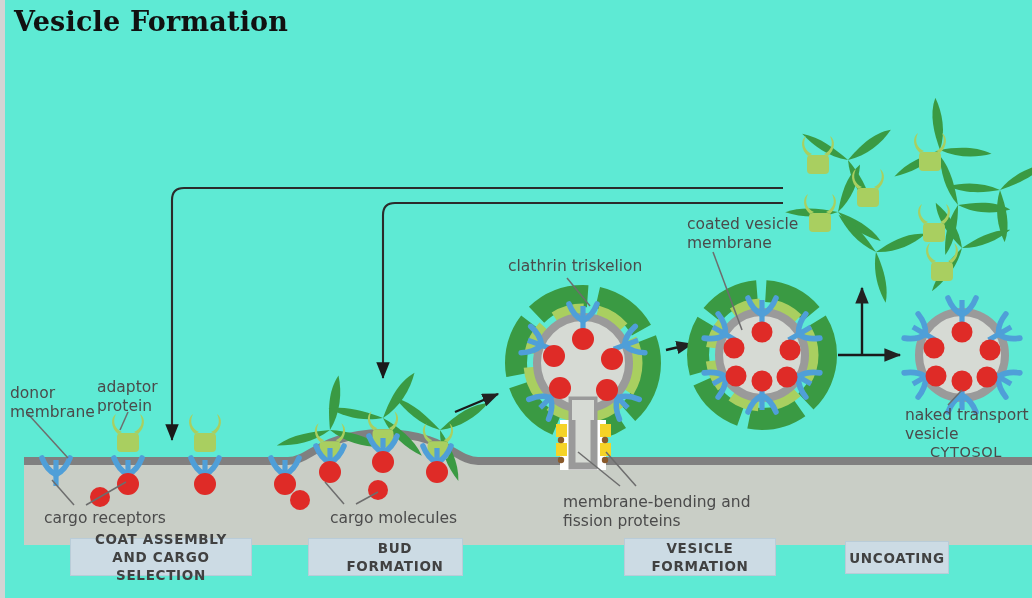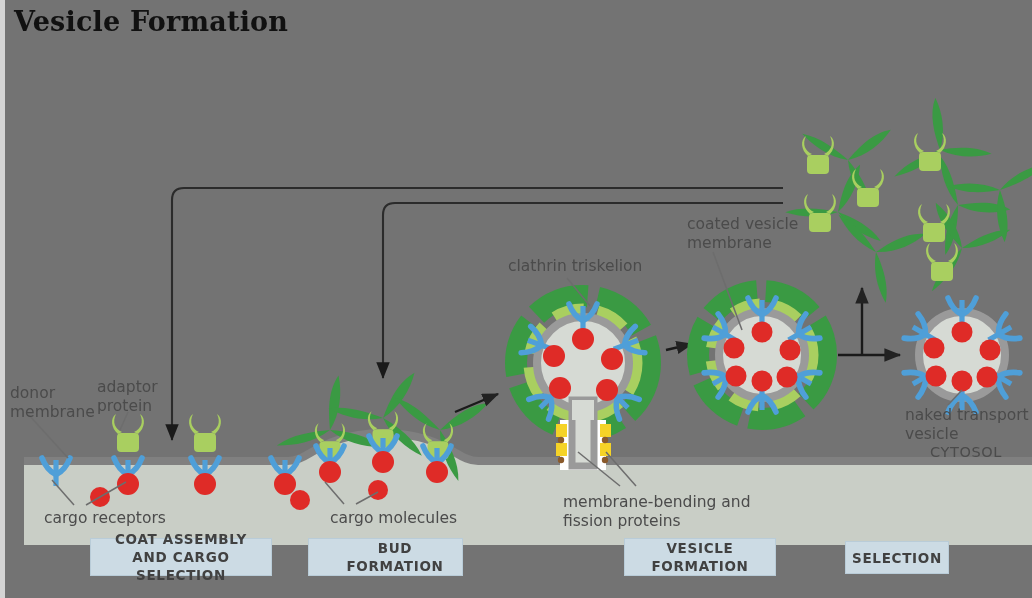--- a/index.html
+++ b/index.html
@@ -3,21 +3,21 @@
 <meta charset="utf-8">
 <title>Vesicle Formation</title>
 <style>
   html,body{margin:0;padding:0;}
   body{
     width:1032px;height:598px;
     background:#ffffff;
     font-family:"DejaVu Sans","Liberation Sans",sans-serif;
     overflow:hidden;position:relative;
   }
-  #stage{position:absolute;inset:0;width:1032px;height:598px;background:#737373;}
+  #stage{position:absolute;inset:0;width:1032px;height:598px;background:#5eead4;}
   #edge-left{position:absolute;left:0;top:0;width:5px;height:598px;background:#d4d4d4;}
   #title{
     position:absolute;left:14px;top:6px;
     font-family:"DejaVu Serif","Liberation Serif",serif;
     font-weight:700;font-size:27px;color:#111;letter-spacing:0.2px;
   }
   svg#diagram{position:absolute;left:0;top:0;width:1032px;height:598px;}
   .lbl{
     font-family:"DejaVu Sans","Liberation Sans",sans-serif;
     font-size:15.5px;fill:#4b4b4b;
@@ -340,24 +340,24 @@
     </text>
 
     <text class="lbl" x="905" y="420">
       <tspan x="905">naked transport</tspan>
       <tspan x="905" dy="19">vesicle</tspan>
     </text>
 
     <text class="lbl-cyto" x="930" y="457">CYTOSOL</text>
   </svg>
 
-  <div class="stagebox" style="left:70px;top:538px;width:182px;height:38px;margin-left:20px;">COAT ASSEMBLY
+  <div class="stagebox" style="left:70px;top:538px;width:182px;height:38px;">COAT ASSEMBLY
 AND CARGO SELECTION</div>
 
   <div class="stagebox" style="left:308px;top:538px;width:155px;height:38px;padding-left:19px;">BUD
 FORMATION</div>
 
   <div class="stagebox" style="left:624px;top:538px;width:152px;height:38px;">VESICLE
 FORMATION</div>
 
-  <div class="stagebox" style="left:845px;top:541px;width:104px;height:33px;">SELECTION</div>
+  <div class="stagebox" style="left:845px;top:541px;width:104px;height:33px;">UNCOATING</div>
 
 </div>
 
 </body></html>

